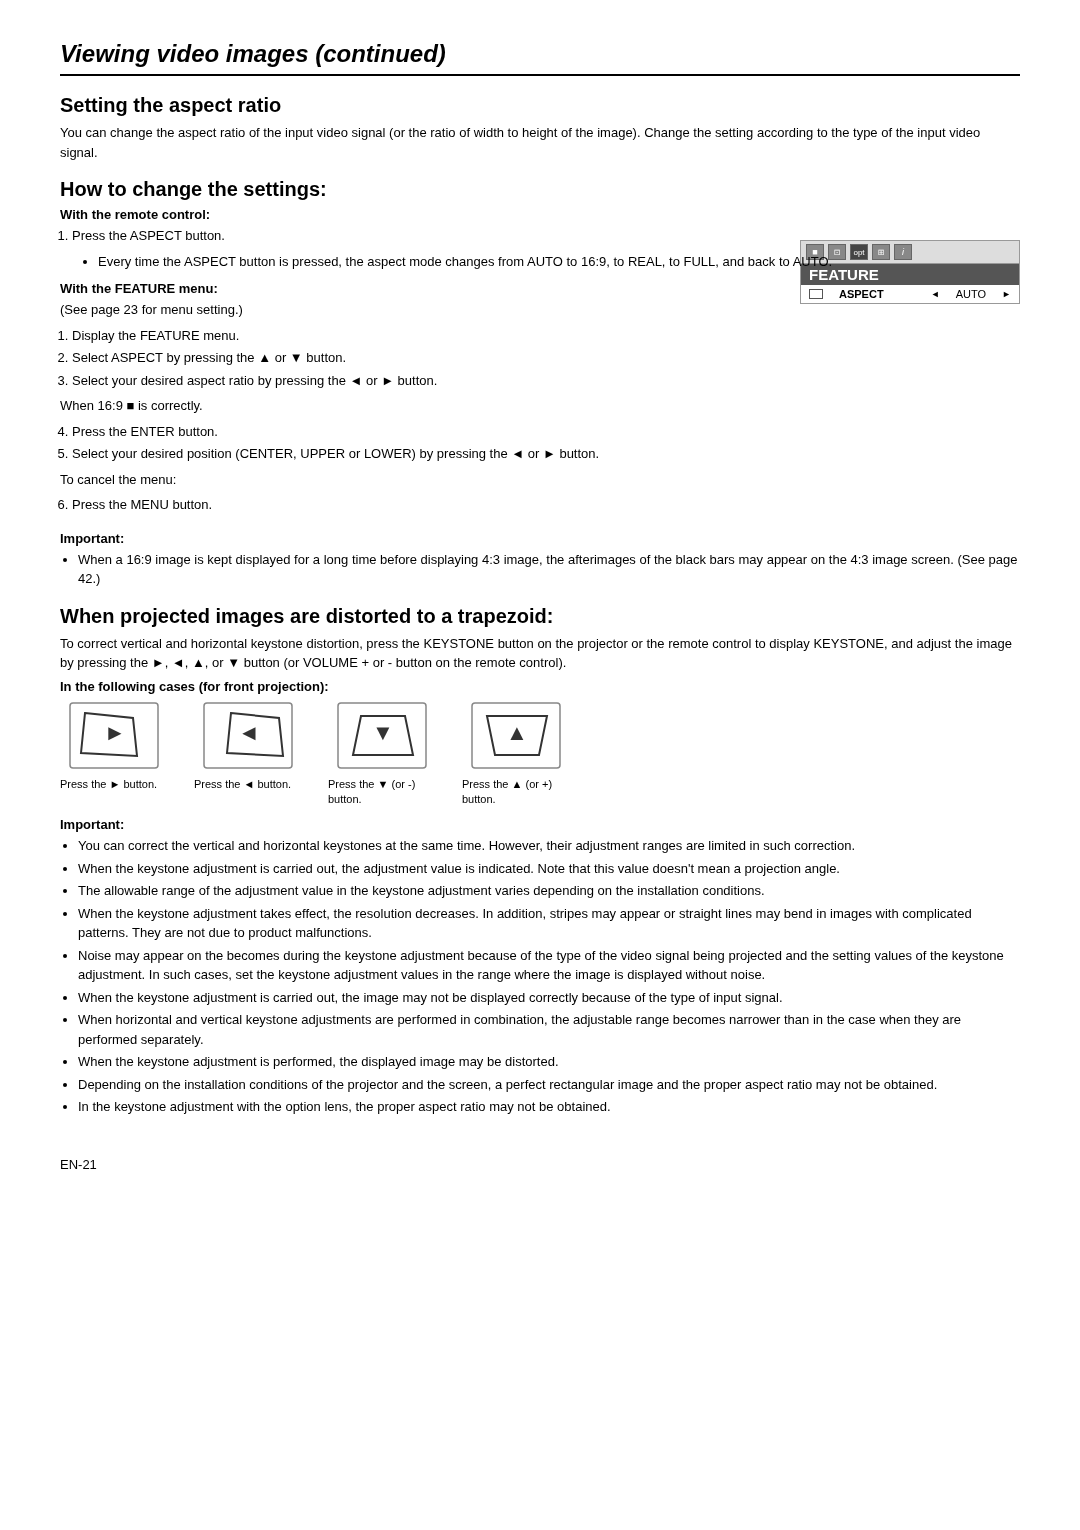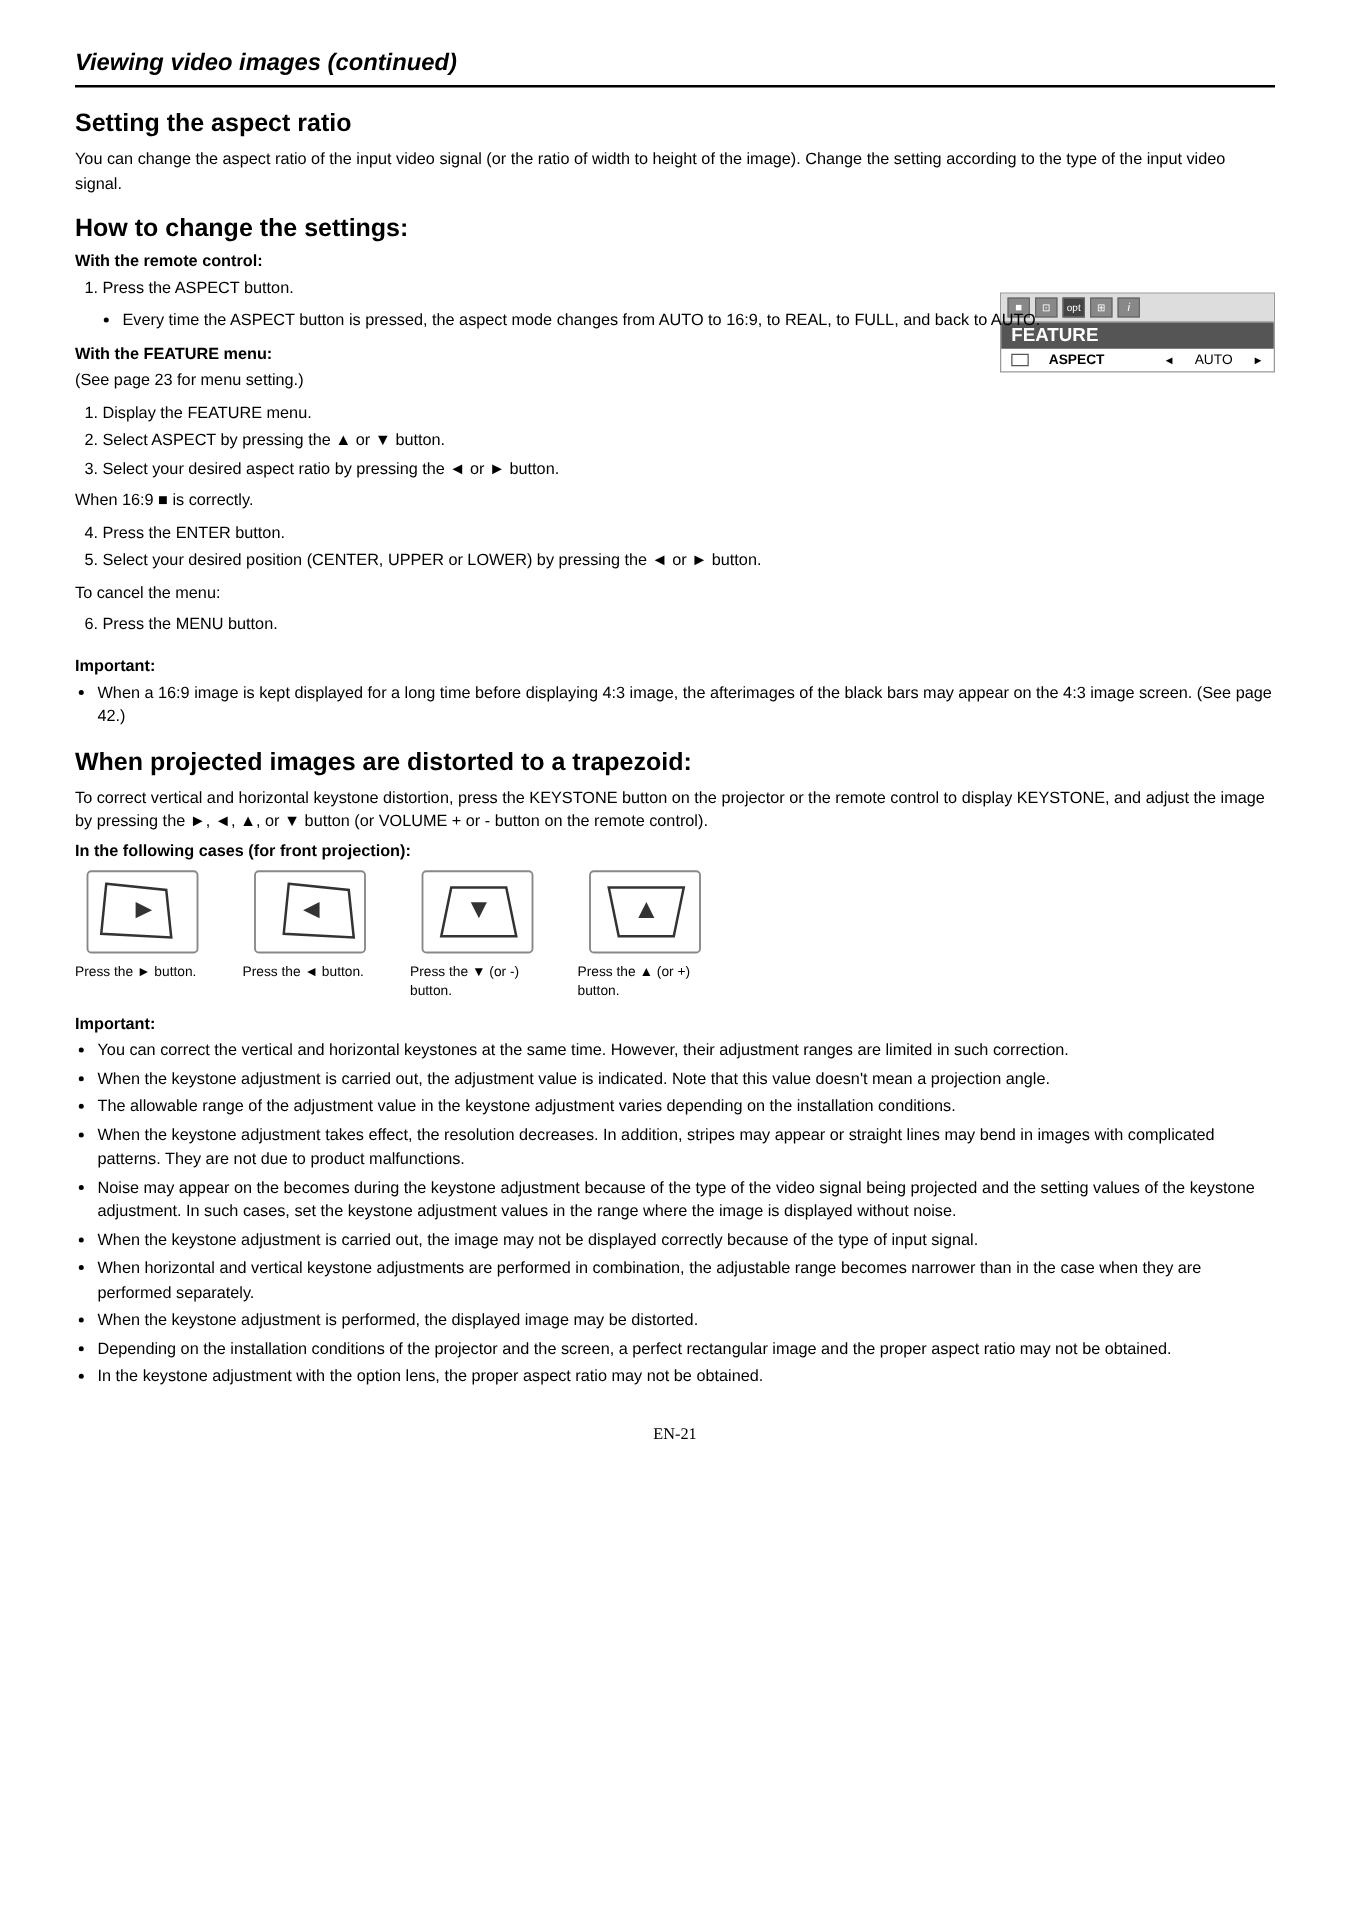--- a/index.html
+++ b/index.html
@@ -6,39 +6,39 @@
     body {
       font-family: Arial, Helvetica, sans-serif;
       font-size: 13px;
       color: #000;
       background: #fff;
       width: 1080px;
       min-height: 1530px;
       padding: 40px 60px 60px 60px;
     }
     h1.page-title {
-      font-size: 19px;
+      font-size: 24px;
       font-style: italic;
       font-weight: bold;
       border-bottom: 2px solid #000;
       padding-bottom: 6px;
       margin-bottom: 18px;
     }
     h2.section-title {
       font-size: 20px;
       font-weight: bold;
       margin-bottom: 6px;
     }
     h3.subsection-title {
       font-size: 13px;
       font-weight: bold;
       margin-bottom: 4px;
     }
     p { margin-bottom: 6px; line-height: 1.5; }
-    ol { margin-left: 22px; margin-bottom: 6px; }
+    ol { margin-left: 12px; margin-bottom: 6px; }
     ol li { margin-bottom: 3px; line-height: 1.5; }
     ul { margin-left: 18px; margin-bottom: 6px; }
     ul li { margin-bottom: 3px; line-height: 1.5; list-style-type: disc; }
     .bullet-sub { margin-left: 38px; list-style-type: disc; }
     .section { margin-bottom: 16px; }
     .subsection { margin-bottom: 10px; }
 
     
     .feature-box {
       border: 1px solid #999;
@@ -115,24 +115,22 @@
       text-align: left;
       width: 100%;
     }
     .keystone-svg {
       width: 100px;
       height: 75px;
     }
 
     
     .page-footer {
-      text-align: center;
-      margin-top: 28px;
+      margin-top: 40px;
       font-size: 13px;
-      font-family: Liberation Serif, serif;
     }
 
     .important-label { font-weight: bold; }
   </style>
 </head>
 <body>
 
 <h1 class="page-title">Viewing video images (continued)</h1>
 
 <div class="section">

